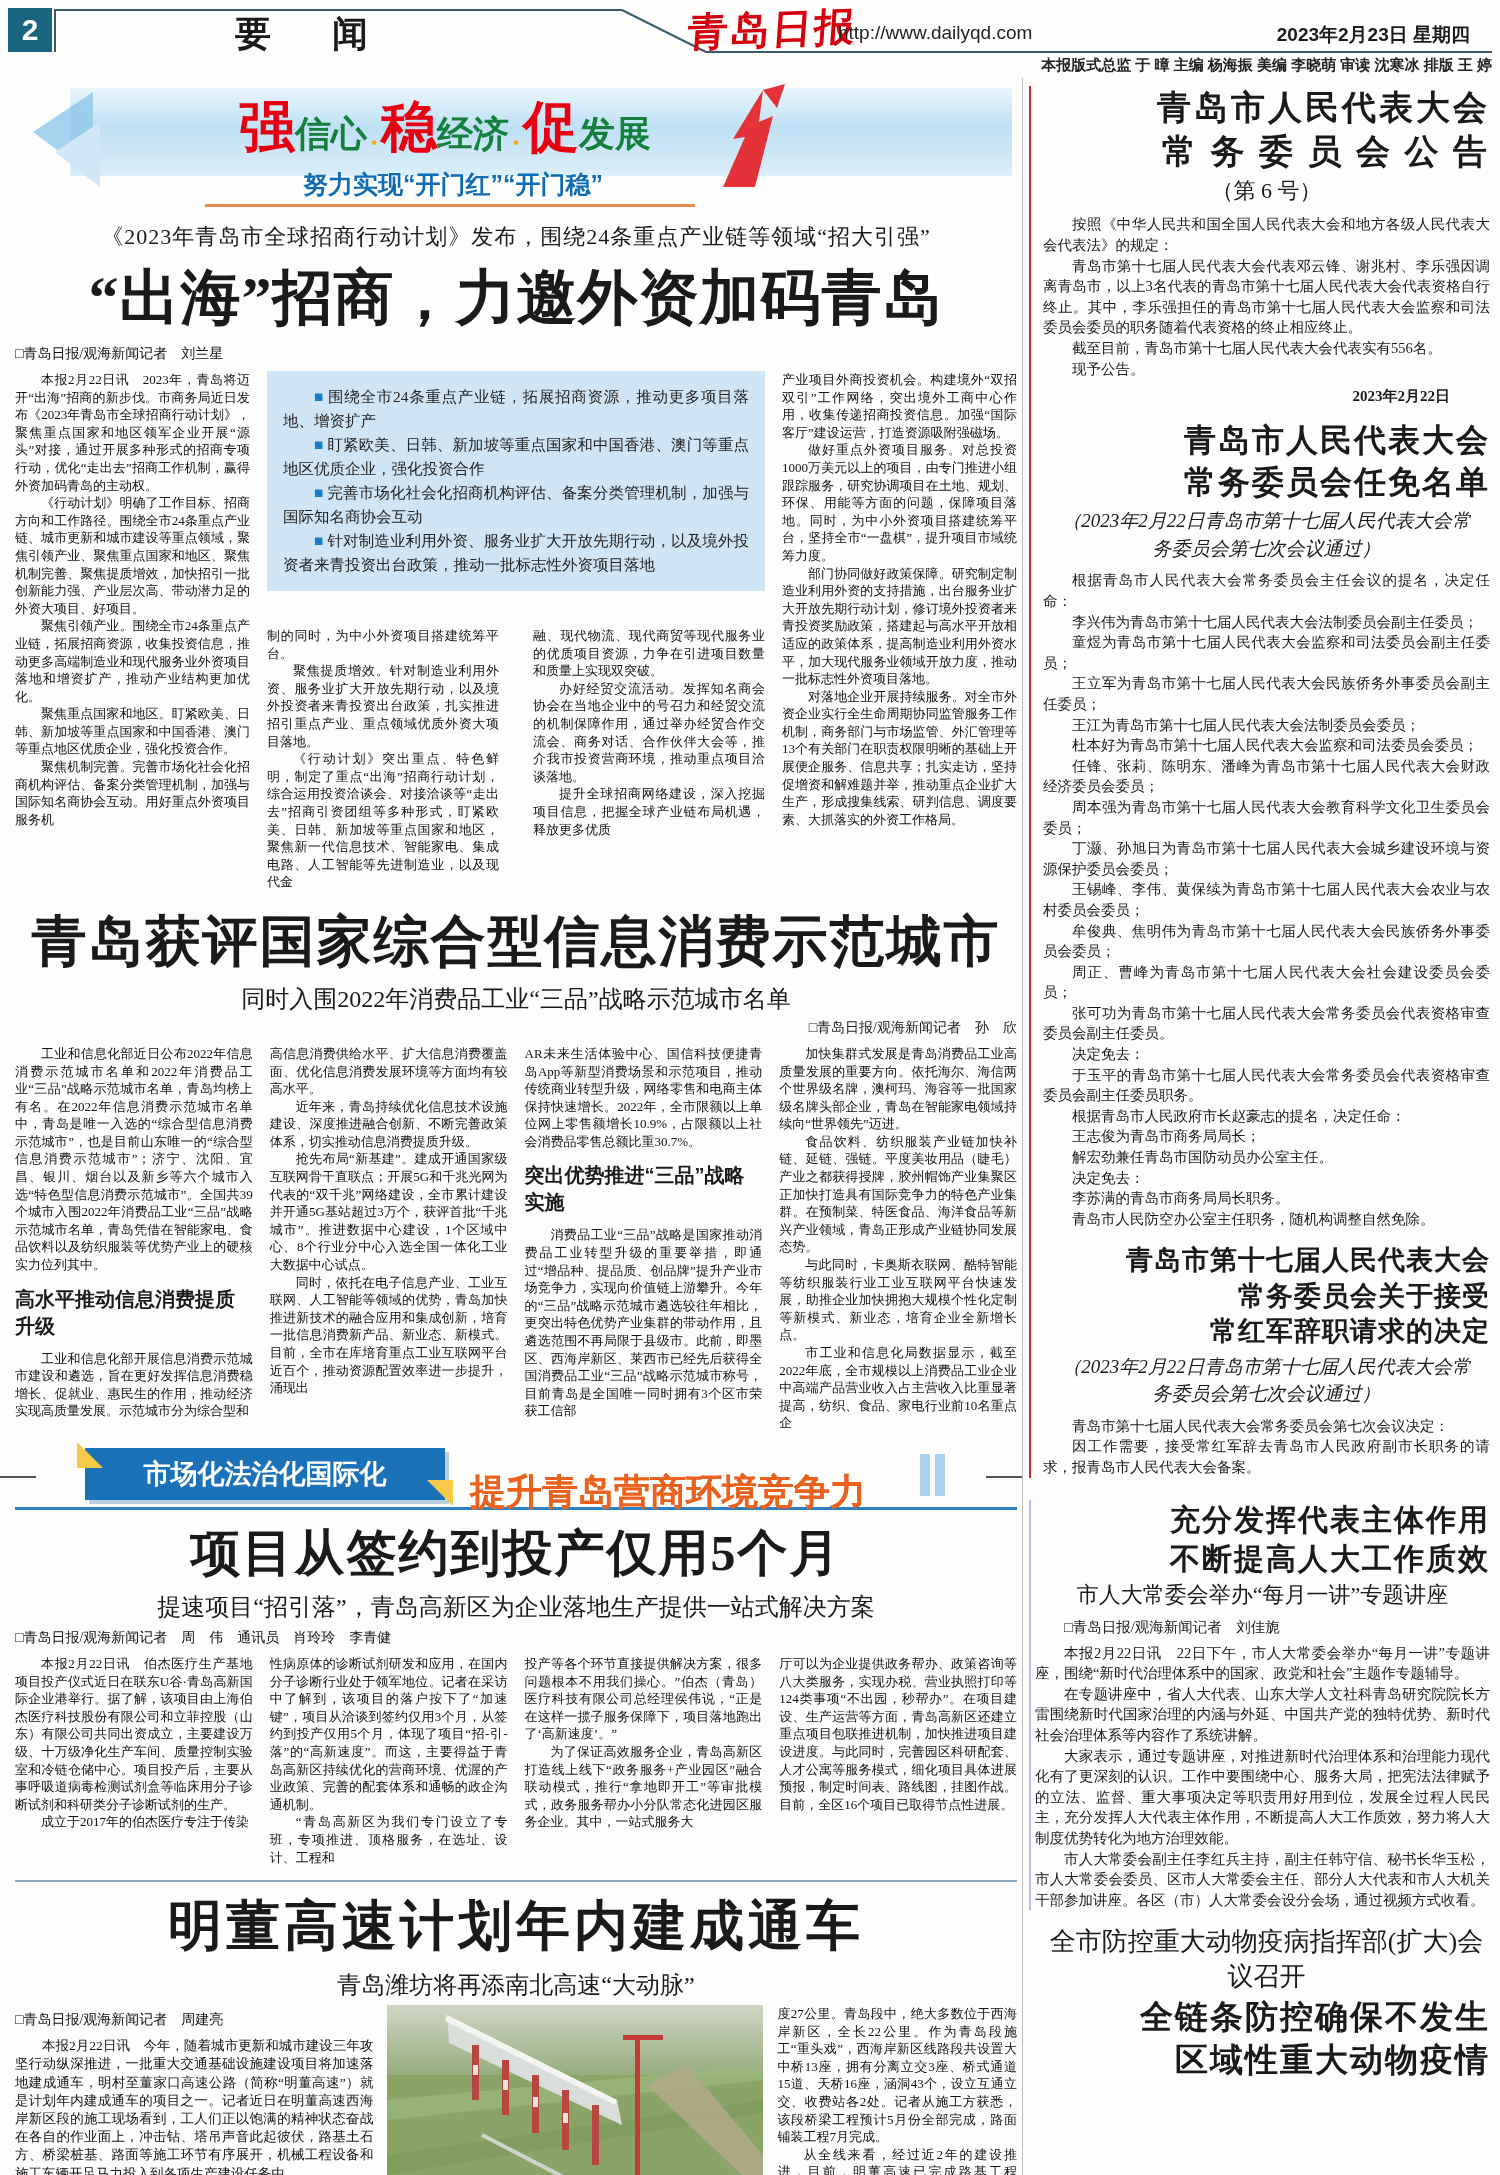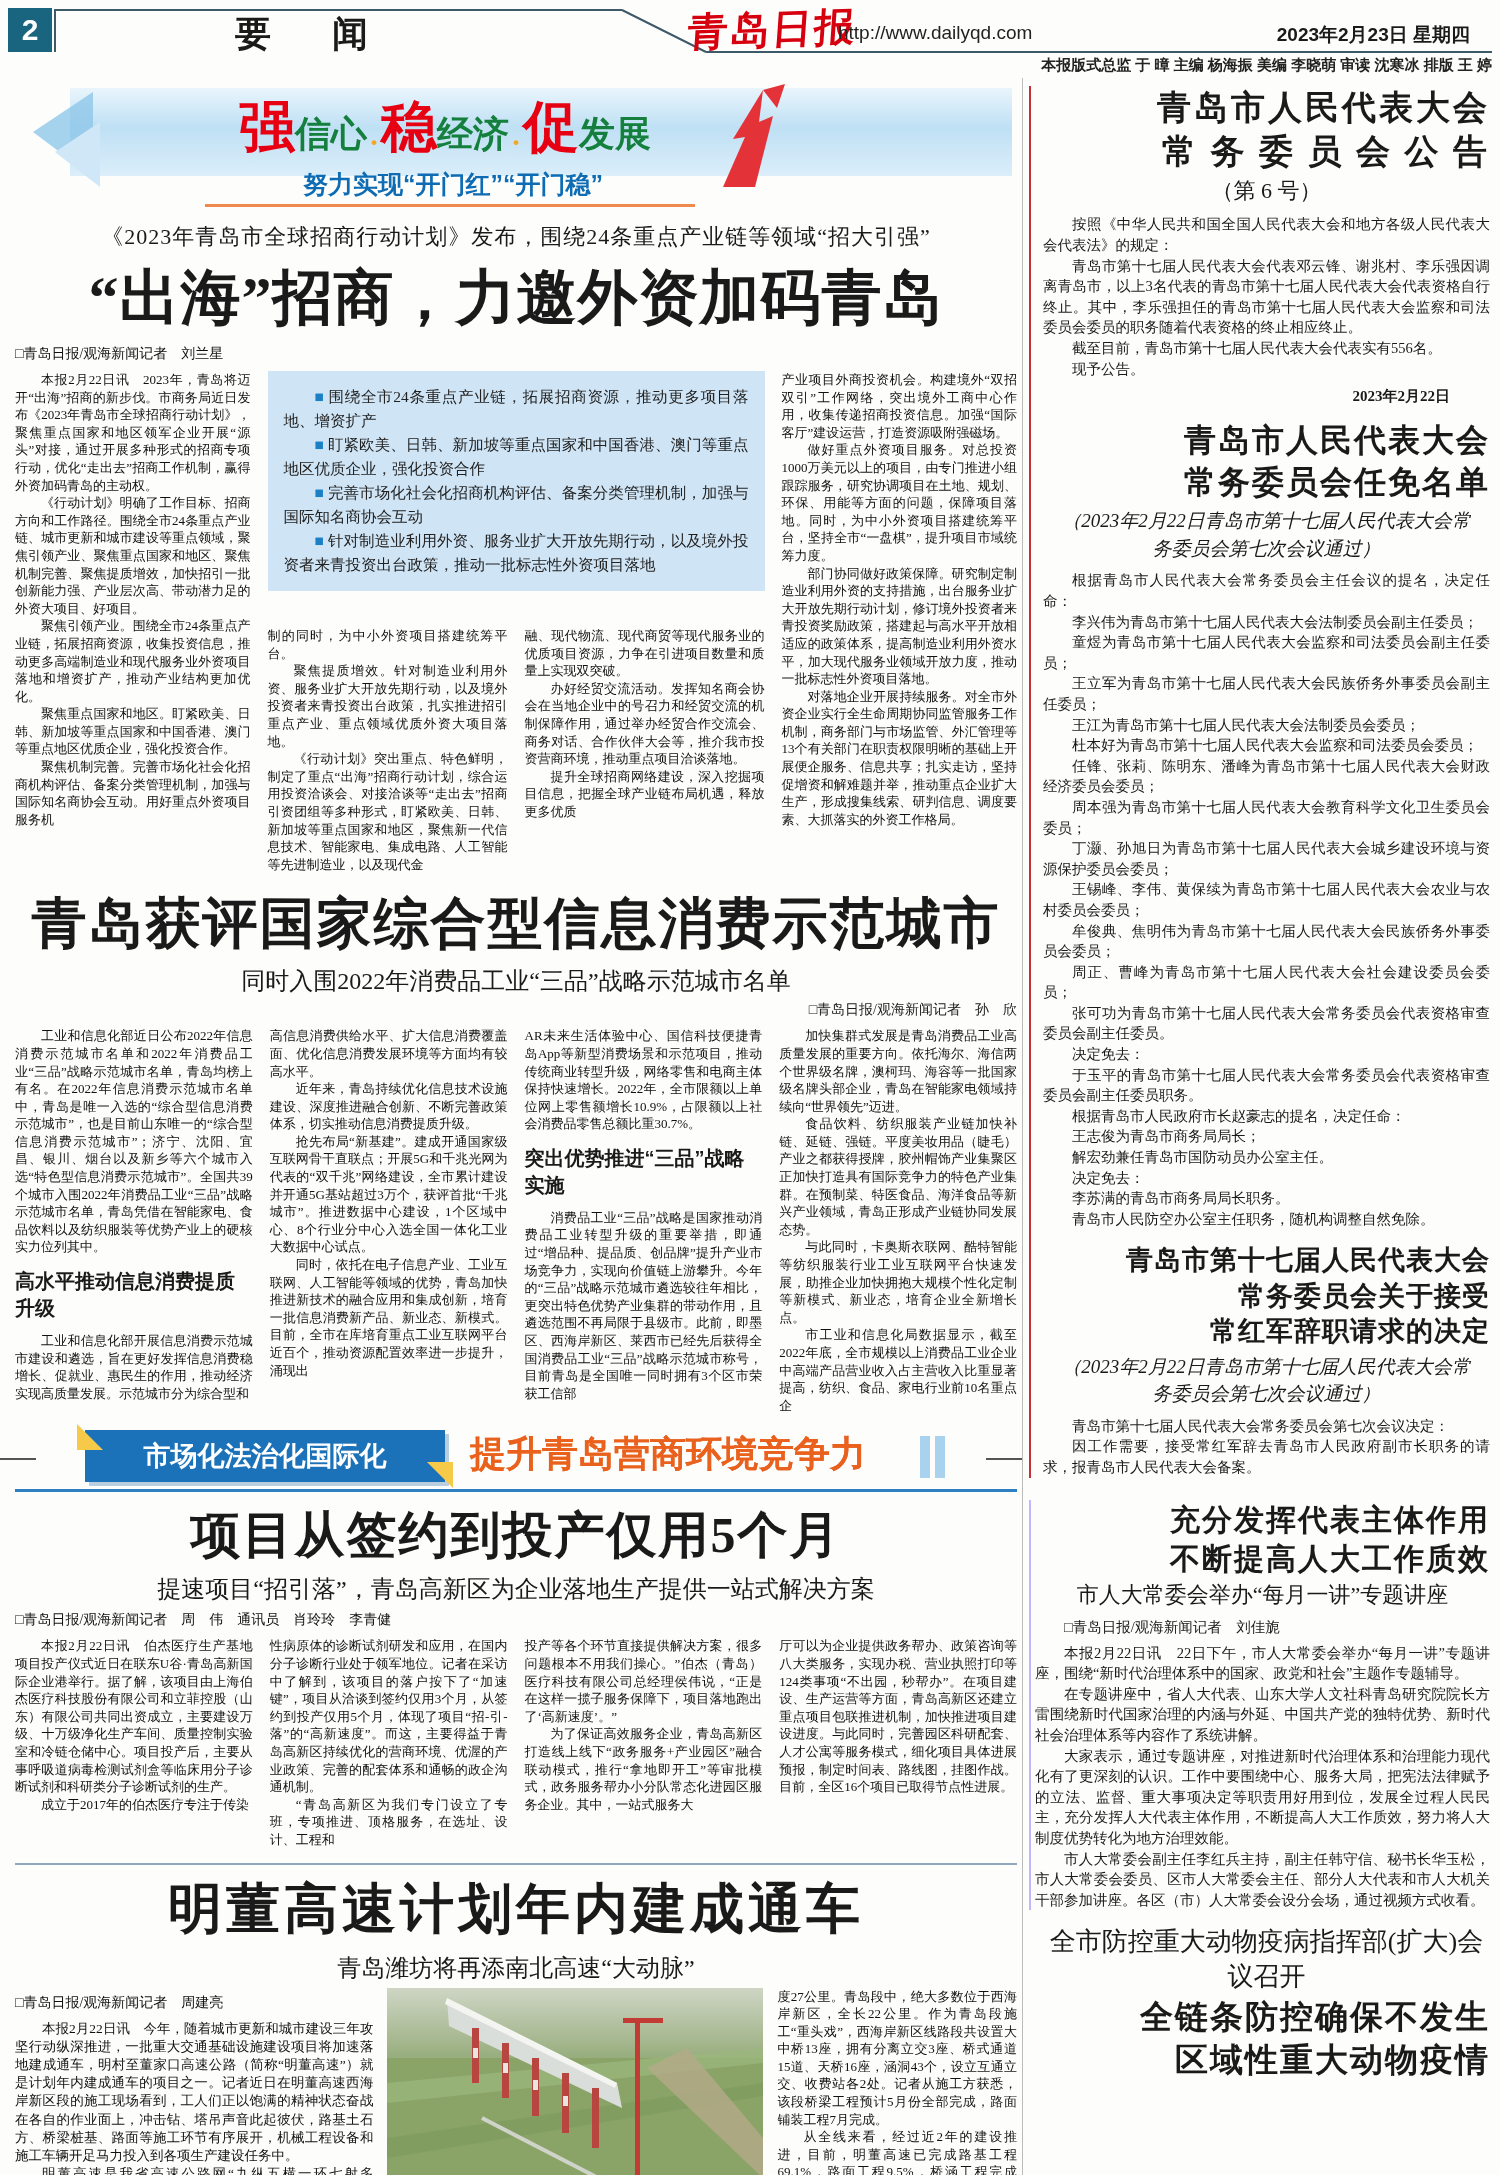--- a/index.html
+++ b/index.html
@@ -45,39 +45,39 @@
   .nif p:first-child { text-indent:0; }
   .byline { font-size:14px; margin:6px 0 8px; color:#111; }
 
   
   .lead-kicker { text-align:center; font-size:22px; margin-top:8px; letter-spacing:1px; }
   .lead-headline { text-align:center; font-size:60px; font-weight:bold; font-family:"Liberation Serif",serif; letter-spacing:1px; margin:6px 0 2px; }
   .lmid { width:498px; }
   .bluebox { background:#cfe5f6; padding:14px 16px; margin-bottom:10px; }
   .bluebox p { font-size:15.5px; line-height:24px; text-align:justify; text-indent:2em; color:#222; font-weight:500; }
   .bluebox p::before { content:"■"; color:#1b80c4; margin-right:4px; }
-  .midcols { display:flex; gap:17px;margin-top:36px; }
+  .midcols { display:flex; gap:34px;margin-top:36px; }
   .midcol { width:240px; }
 
   
   .info-headline { text-align:center; font-size:55px; font-weight:bold; letter-spacing:2px; margin:14px 0 4px; }
   .deck { text-align:center; font-size:24px; margin-bottom:4px; }
   .byline-c { text-align:right; font-size:14px; margin-bottom:8px; }
   .subhead { font-size:20px; font-weight:bold; font-family:"Liberation Sans",sans-serif; margin:12px 0 10px; }
 
   
   .biz { position:relative; margin:16px 0 6px; height:62px; border-bottom:3px solid #2f80c3; }
   .biz::before, .biz::after { content:""; position:absolute; top:28px; border-top:2px solid #555; width:36px; }
   .biz::before { left:-15px; } .biz::after { right:-5px; }
   .biz-box { position:absolute; left:70px; top:0; width:360px; height:52px; background:#1c72b8; color:#fff;
              font-size:27px; font-weight:bold; font-family:"Liberation Sans",sans-serif; text-align:center; line-height:52px;
              box-shadow:4px 4px 0 #b9cfe0; }
   .biz-corner { position:absolute; left:-8px; top:-6px; width:0; height:0; border-bottom:26px solid #f7c948; border-right:26px solid transparent; }
   .biz-corner2 { position:absolute; right:-8px; bottom:-6px; width:0; height:0; border-top:26px solid #f7c948; border-left:26px solid transparent; }
-  .biz-title { position:absolute; left:455px; top:0; font-size:36px; font-weight:bold; font-family:"Liberation Sans",sans-serif;
+  .biz-title { position:absolute; left:455px; top:20px; font-size:36px; font-weight:bold; font-family:"Liberation Sans",sans-serif;
                background:linear-gradient(90deg,#f08a3c,#e14a1e); -webkit-background-clip:text; background-clip:text; color:#e9611c; }
   .biz-bars { position:absolute; left:905px; top:6px; display:flex; gap:5px; }
   .biz-bars i { width:10px; height:42px; background:#a9d2ee; }
 
   .proj-headline { text-align:center; font-size:50px; font-weight:bold; letter-spacing:2px; margin:10px 0 4px; }
 
   
   .hr-blue { border-top:2px solid #8fa8bd; margin:14px 0 8px; }
   .hwy-headline { text-align:center; font-size:54px; font-weight:bold; letter-spacing:4px; margin:2px 0 6px; }
   .hwy-row { display:flex; gap:14px; margin-top:2px; }

